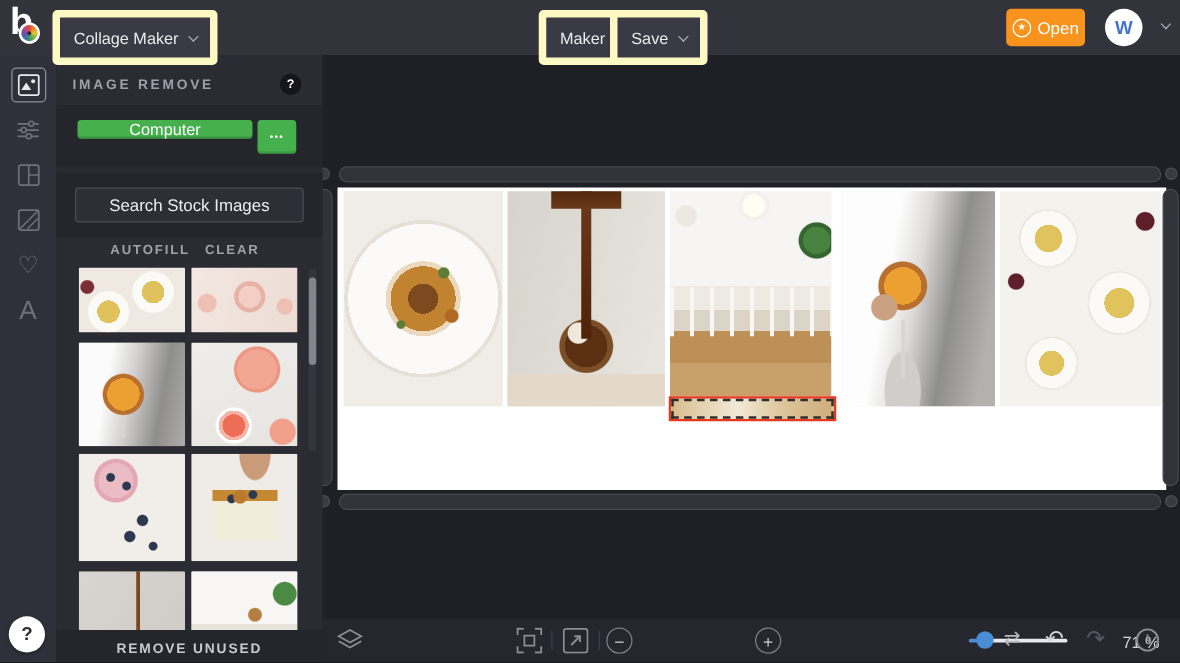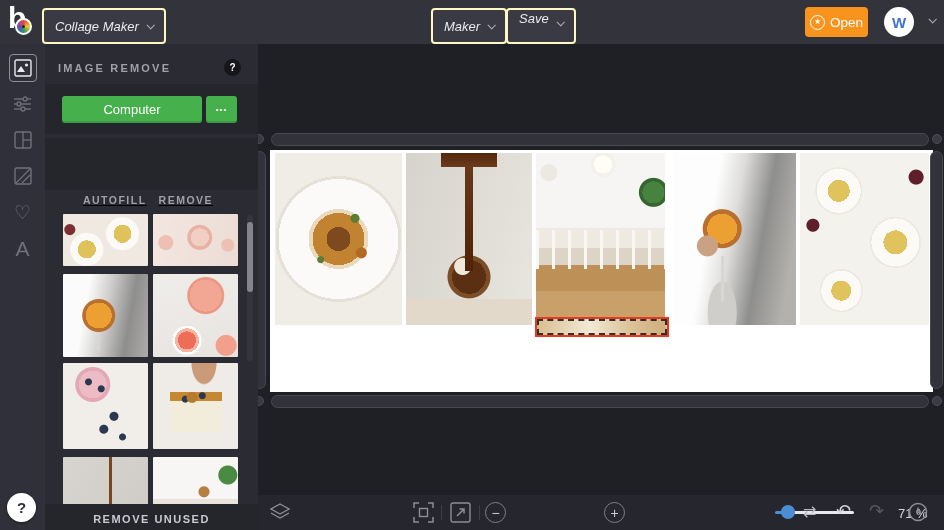--- a/index.html
+++ b/index.html
@@ -8,21 +8,21 @@
 
   
   .topbar{position:absolute;left:0;top:0;width:944px;height:44px;background:#33333c;z-index:30;}
   .logo{position:absolute;left:8px;top:3px;width:34px;height:38px;}
   .logo-b{position:absolute;left:0;top:-2px;font-size:30px;font-weight:bold;color:#fff;}
   .logo-wheel{position:absolute;left:7px;top:15px;width:17px;height:17px;border-radius:50%;
     background:conic-gradient(#e4473d,#e98a2b,#e5c92f,#7ab33e,#3e8f63,#3d6db4,#6f4a9e,#b14a8e,#e4473d);
     border:2px solid #fff;}
   .logo-wheel::after{content:"";position:absolute;left:5px;top:5px;width:3px;height:3px;border-radius:50%;background:#26262e;}
   .tbtn{position:absolute;top:8px;height:28px;display:flex;align-items:center;padding:16px 11px;
-    background:#3a3a44;border:2px solid #fef9c3;border-radius:4px;color:#e9e9ee;font-size:13px;cursor:pointer;font-style:italic;}
+    background:#3a3a44;border:6px solid #fef9c3;border-radius:4px;color:#e9e9ee;font-size:13px;cursor:pointer;}
   .chev{display:inline-block;width:6px;height:6px;border-right:1.6px solid #aeaeb8;border-bottom:1.6px solid #aeaeb8;
     transform:rotate(45deg) translateY(-1px);margin-left:8px;}
   .plus-btn{position:absolute;left:805px;top:7px;width:63px;height:30px;background:#f8941d;border-radius:4px;
     display:flex;align-items:center;justify-content:center;gap:5px;color:#fff;font-size:13.5px;cursor:pointer;}
   .star-ring{width:15px;height:15px;border:1.5px solid #fff;border-radius:50%;display:flex;align-items:center;justify-content:center;
     font-size:8px;line-height:1;color:#fff;}
   .avatar{position:absolute;left:884px;top:7px;width:30px;height:30px;border-radius:50%;background:#fff;
     display:flex;align-items:center;justify-content:center;font-size:15px;font-weight:bold;color:#4273cf;cursor:pointer;}
   .av-chev{position:absolute;left:921px;top:17px;}
 
@@ -39,29 +39,29 @@
     box-shadow:0 1px 3px rgba(0,0,0,.4);z-index:40;}
 
   
   .panel{position:absolute;left:45px;top:44px;width:213px;height:486px;background:#2b2b34;overflow:hidden;z-index:20;}
   .panel-title{position:absolute;left:13px;top:18px;font-size:11px;font-weight:bold;letter-spacing:2.2px;color:#9fa0a8;}
   .panel-help{position:absolute;right:17px;top:15px;width:17px;height:17px;border-radius:50%;background:#15151a;
     color:#fff;font-size:10px;font-weight:bold;display:flex;align-items:center;justify-content:center;cursor:pointer;}
   .strip{position:absolute;left:0;width:213px;background:#25252c;}
   .strip1{top:40px;height:50px;}
   .strip2{top:94px;height:52px;}
-  .computer-btn{position:absolute;left:17px;top:52px;width:140px;height:27px;background:#45b04c;border-radius:3px;
+  .computer-btn{position:absolute;left:17px;top:52px;width:140px;height:15px;background:#45b04c;border-radius:3px;
     color:#fff;font-size:13px;display:flex;align-items:center;justify-content:center;cursor:pointer;
     box-shadow:inset 0 -2px 0 rgba(0,0,0,.12);}
   .more-btn{position:absolute;left:161px;top:52px;width:31px;height:27px;background:#45b04c;border-radius:3px;
     color:#fff;font-size:8px;letter-spacing:1px;display:flex;align-items:center;justify-content:center;cursor:pointer;
     box-shadow:inset 0 -2px 0 rgba(0,0,0,.12);}
   .search-btn{position:absolute;left:15px;top:106px;width:183px;height:28px;background:#2e2e37;border:1px solid #4d4d57;
     border-radius:3px;color:#ececf1;font-size:13.5px;display:flex;align-items:center;justify-content:center;cursor:pointer;}
-  .links-row{position:absolute;left:0;top:150px;width:206px;display:flex;justify-content:center;gap:12px;text-decoration:underline;}
+  .links-row{position:absolute;left:0;top:150px;width:206px;display:flex;justify-content:center;gap:12px;}
   .panel-link{font-size:10.5px;font-weight:bold;letter-spacing:1.5px;color:#9fa0a8;cursor:pointer;}
   .thumb{position:absolute;border-radius:1px;cursor:pointer;background-color:#eee;}
   .tcol1{left:18px;width:85px;} .tcol2{left:108px;width:85px;}
   .trow1{top:170px;height:52px;} .trow2{top:230px;height:83px;}
   .trow3{top:319px;height:86px;} .trow4{top:413px;height:60px;}
   .tscroll-track{position:absolute;left:202px;top:171px;width:6px;height:146px;border-radius:3px;background:#35353e;}
   .tscroll-thumb{position:absolute;left:202px;top:178px;width:6px;height:70px;border-radius:3px;background:#84848c;cursor:pointer;}
   .remove-bar{position:absolute;left:0;top:460px;width:213px;height:30px;background:#25252c;
     display:flex;align-items:center;justify-content:center;font-size:11px;font-weight:bold;letter-spacing:1.5px;
     color:#c9c9d0;cursor:pointer;z-index:5;}
@@ -186,21 +186,21 @@
       <span class="logo-wheel"></span>
     </div>
     <div class="tbtn" style="left:42px;">
       <span>Collage Maker</span>
       <span class="chev"></span>
     </div>
     <div class="tbtn" style="left:431px;">
       <span>Maker</span>
       <span class="chev"></span>
     </div>
-    <div class="tbtn" style="left:506px;align-items:flex-end;">
+    <div class="tbtn" style="left:488px;">
       <span>Save</span>
       <span class="chev"></span>
     </div>
     <div class="plus-btn">
       <span class="star-ring">
           <span>★</span>
         </span>
       <span>Open</span>
     </div>
     <div class="avatar">
@@ -260,23 +260,26 @@
       <span>?</span>
     </div>
     <div class="strip strip1"></div>
     <div class="strip strip2"></div>
     <div class="computer-btn">
       <span>Computer</span>
     </div>
     <div class="more-btn">
       <span>•••</span>
     </div>
+    <div class="search-btn">
+      <span>Search Stock Images</span>
+    </div>
     <div class="links-row">
       <span class="panel-link">AUTOFILL</span>
-      <span class="panel-link">REMOVE</span>
+      <span class="panel-link">CLEAR</span>
     </div>
 
     <div class="thumb tcol1 trow1 t-pasta" title="pasta plates from above"></div>
     <div class="thumb tcol2 trow1 t-pinkdrinks" title="pink drinks on table"></div>
     <div class="thumb tcol1 trow2 t-cocktail" title="orange cocktail held in hand"></div>
     <div class="thumb tcol2 trow2 t-grapefruit" title="grapefruit cocktails"></div>
     <div class="thumb tcol1 trow3 t-blueberrycup" title="blueberry frosted dessert"></div>
     <div class="thumb tcol2 trow3 t-cake" title="cake with blueberries"></div>
     <div class="thumb tcol1 trow4 t-chocdrip" title="chocolate drizzle on marble"></div>
     <div class="thumb tcol2 trow4 t-interior" title="bright cafe interior"></div>

